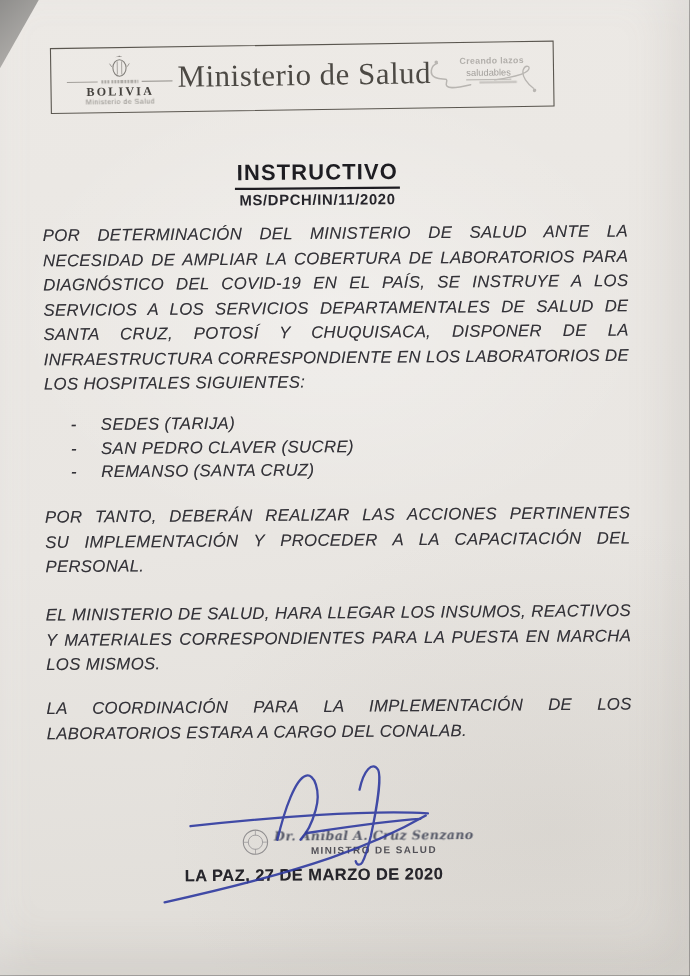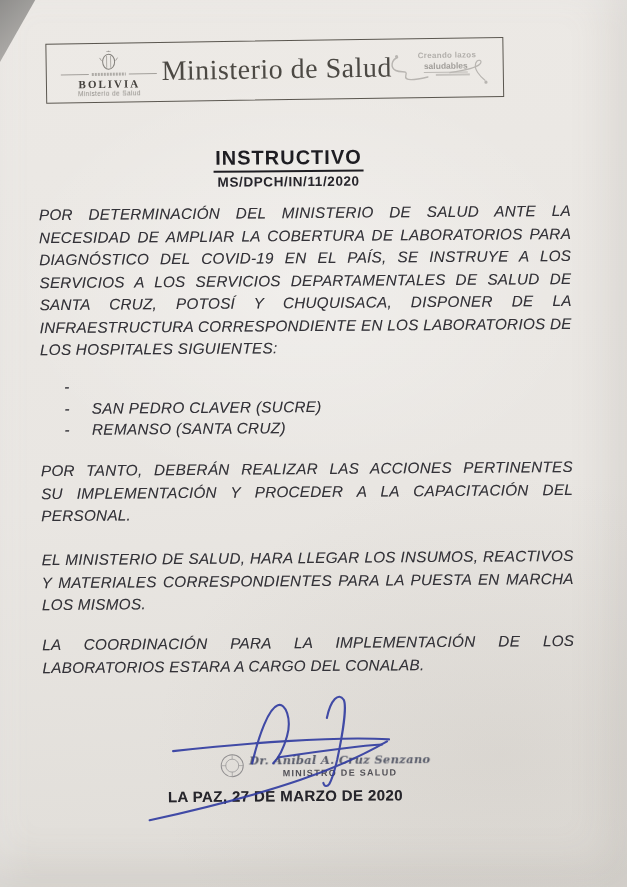--- a/index.html
+++ b/index.html
@@ -34,21 +34,21 @@
   .tinybar .mid{width:34px;height:3px;background:repeating-linear-gradient(90deg,#8d8a85 0 2px,transparent 2px 3px);filter:blur(.3px);}
   .country{font-family:"Liberation Serif",serif;font-weight:bold;font-size:11px;letter-spacing:2px;color:#45423e;}
   .mini{font-size:6.5px;color:#8f8c87;letter-spacing:.4px;filter:blur(.2px);}
   .header-title{
     font-family:"Liberation Serif",serif;font-size:28px;color:#4c4944;
     letter-spacing:.5px;white-space:nowrap;transform:translateY(-1px);
   }
   .logo-right{position:relative;width:104px;height:46px;}
   .logo-right svg{position:absolute;left:-4px;top:2px;}
   .lz1{position:absolute;left:26px;top:6px;font-size:8px;color:#b2afab;letter-spacing:.3px;font-weight:bold;}
-  .lz2{position:absolute;left:32px;top:16px;font-size:8.5px;font-weight:bold;color:#a19e9a;border-bottom:1px solid #bdbab6;padding-bottom:1px;text-align:right;}
+  .lz2{position:absolute;left:32px;top:16px;font-size:8.5px;font-weight:normal;color:#a19e9a;border-bottom:1px solid #bdbab6;padding-bottom:1px;text-align:right;}
   .lz3{position:absolute;left:44px;top:29px;width:34px;height:2px;background:#c6c3bf;filter:blur(.4px);}
 
   
   .doc-title{position:absolute;left:0;top:146px;width:580px;text-align:center;}
   .doc-title .t{
     display:inline-block;font-size:20px;font-weight:bold;color:#1e1d22;
     letter-spacing:1px;border-bottom:2.5px solid #1e1d22;padding:0 2px 1px;
   }
   .doc-ref{position:absolute;left:0;top:174px;width:580px;text-align:center;
     font-size:13.5px;font-weight:bold;color:#26252b;letter-spacing:.6px;}
@@ -129,20 +129,21 @@
       <div class="jl">DIAGNÓSTICO DEL COVID-19 EN EL PAÍS, SE INSTRUYE A LOS</div>
       <div class="jl">SERVICIOS A LOS SERVICIOS DEPARTAMENTALES DE SALUD DE</div>
       <div class="jl">SANTA CRUZ, POTOSÍ Y CHUQUISACA, DISPONER DE LA</div>
       <div class="jl">INFRAESTRUCTURA CORRESPONDIENTE EN LOS LABORATORIOS DE</div>
       <div class="ll">LOS HOSPITALES SIGUIENTES:</div>
     </div>
 
     <div class="hlist">
       <div class="row">
         <span>-</span>
+        <span>SEDES (TARIJA)</span>
       </div>
       <div class="row">
         <span>-</span>
         <span>SAN PEDRO CLAVER (SUCRE)</span>
       </div>
       <div class="row">
         <span>-</span>
         <span>REMANSO (SANTA CRUZ)</span>
       </div>
     </div>

